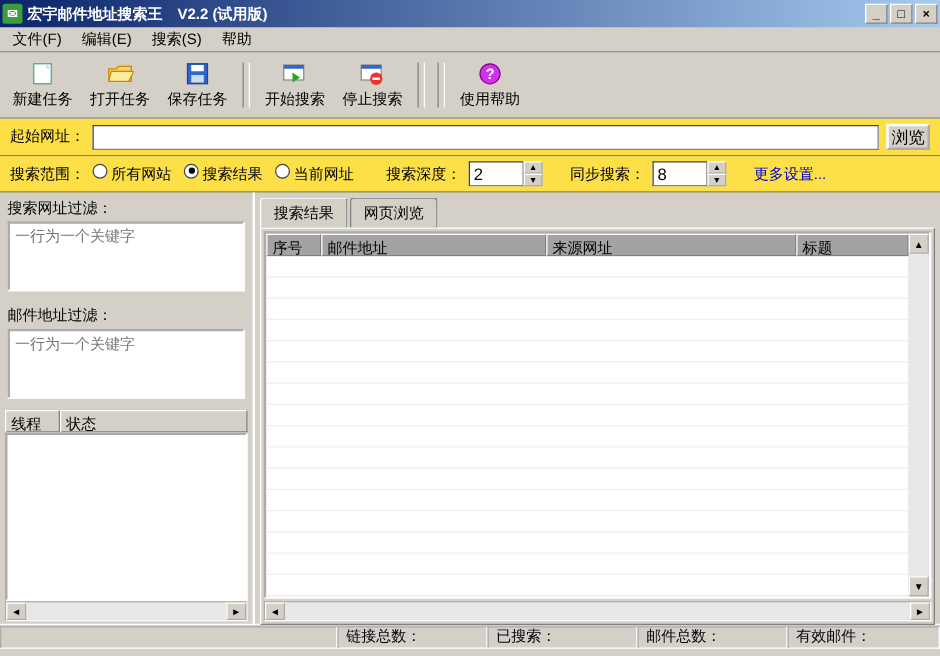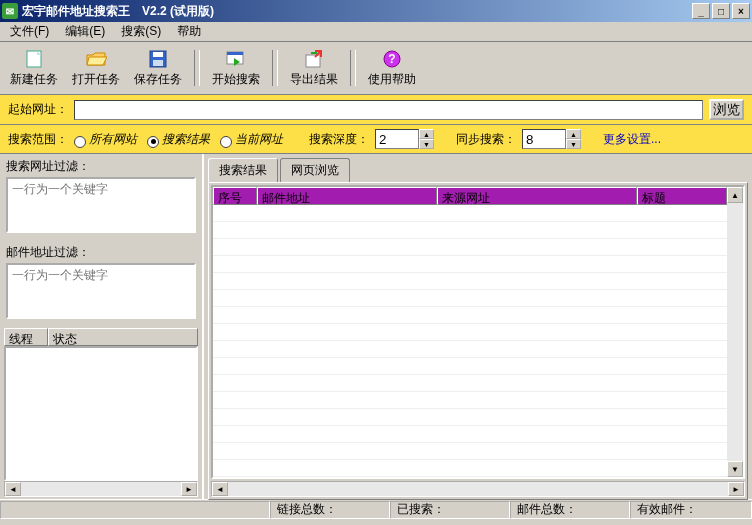--- a/index.html
+++ b/index.html
@@ -22,21 +22,21 @@
 .tbtn .ticon { width: 24px; height: 22px; display:flex; align-items:center; justify-content:center; }
 .tbtn .tlabel { font-size: 12px; }
 .tsep { width:6px; border-left:1px solid #808080; border-right:1px solid #fff; margin:4px 2px; }
 
 
 .row { background: #fde047; padding: 4px 8px; display: flex; align-items: center; gap: 6px; border-bottom: 1px solid #808080; }
 .textfield { flex: 1; height: 20px; background: white; border: 1px solid #808080; border-top-color:#404040; border-left-color:#404040; padding: 2px 4px; }
 .btn { height: 21px; padding: 0 2px; background: #d4d0c8; border: 2px outset #fff; cursor: pointer; }
 
 
-.radio { display:inline-flex; align-items:flex-end; gap:3px; margin-right:4px;font-style:italic; }
+.radio { display:inline-flex; align-items:flex-start; gap:3px; margin-right:4px; }
 .radio .rdot { width:12px; height:12px; border-radius:50%; background:white; border:1px solid #404040; display:flex; align-items:center; justify-content:center; }
 .radio.sel .rdot::after { content:""; width:5px; height:5px; border-radius:50%; background:black; }
 .spin { display:inline-flex; align-items:stretch; }
 .spin input { width:44px; height:20px; border:1px solid #808080; border-top-color:#404040; border-left-color:#404040; background:white; padding:0 3px; }
 .spin .sb { width:15px; display:flex; flex-direction:column; }
 .spin .sbbtn { flex:1; background:#d4d0c8; border:1px outset #fff; font-size:7px; display:flex; align-items:center; justify-content:center; cursor:pointer; }
 .link { color:#0000cc; cursor:pointer; }
 
 
 .main { display:flex; height: 345px; }
@@ -56,21 +56,21 @@
 .hsb .arrow { width:16px; background:#d4d0c8; border:1px outset #fff; font-size:8px; display:flex; align-items:center; justify-content:center; cursor:pointer; }
 .hsb .track { flex:1; background:#e8e8e8; }
 
 
 .tabs { display:flex; padding: 4px 4px 0 4px; }
 .tab { padding:3px 10px; background:#d4d0c8; border:1px solid #808080; border-bottom:none; border-top-left-radius:3px; border-top-right-radius:3px; margin-right:2px; cursor:pointer; position:relative; }
 .tab.active { background:#d4d0c8; border-color:#fff #808080 #d4d0c8 #fff; z-index:2; }
 .tabcontent { flex:1; margin:0 4px 2px 4px; border:1px solid; border-color:#fff #808080 #808080 #fff; background:#d4d0c8; display:flex; flex-direction:column; }
 
 
-.rlisthdr { display:flex; background:#a21caf; }
+.rlisthdr { display:flex; background:#a3a3a3; }
 .rlisthdr .rh { border:1px solid; border-color:#fff #808080 #808080 #fff; padding:2px 4px; height:18px; font-size:12px; }
 .rlistbody { flex:1; background:white; overflow:hidden; }
 .rlistbody .rowline { height:17px; border-bottom:1px solid #eee; }
 .rlistwrap { flex:1; display:flex; border:2px inset #fff; margin:2px; }
 .rlistmain { flex:1; display:flex; flex-direction:column; }
 .vsb { width:16px; background:#d4d0c8; display:flex; flex-direction:column; }
 .vsb .arrow { height:16px; background:#d4d0c8; border:1px outset #fff; font-size:8px; display:flex; align-items:center; justify-content:center; cursor:pointer; }
 .vsb .track { flex:1; background:#e8e8e8; }
 
 
@@ -133,31 +133,32 @@
   <div class="tbtn">
     <div class="ticon">
         <svg width="22" height="20">
           <rect x="2" y="3" width="16" height="12" fill="#fff" stroke="#888"></rect>
           <rect x="2" y="3" width="16" height="3" fill="#36c"></rect>
           <path d="M9 9 L15 13 L9 17 Z" fill="#2a2"></path>
         </svg>
       </div>
     <div class="tlabel">开始搜索</div>
   </div>
+  <div class="tbtn">
+    <div class="ticon">
+        <svg width="22" height="20">
+          <rect x="2" y="3" width="16" height="12" fill="#fff" stroke="#888"></rect>
+          <rect x="2" y="3" width="16" height="3" fill="#36c"></rect>
+          <circle cx="14" cy="14" r="5" fill="#e33"></circle>
+          <rect x="11" y="13" width="6" height="2" fill="#fff"></rect>
+        </svg>
+      </div>
+    <div class="tlabel">停止搜索</div>
+  </div>
   <div class="tsep"></div>
-  <div class="tbtn">
-    <div class="ticon">
-        <svg width="22" height="20">
-          <rect x="3" y="6" width="14" height="12" fill="#fff" stroke="#888"></rect>
-          <path d="M12 2 L18 2 L18 8 M18 2 L12 8" stroke="#e33" fill="none" stroke-width="2"></path>
-          <path d="M8 4 L14 4" stroke="#2a2" stroke-width="2"></path>
-        </svg>
-      </div>
-    <div class="tlabel">导出结果</div>
-  </div>
   <div class="tsep"></div>
   <div class="tbtn">
     <div class="ticon">
         <svg width="22" height="20">
           <circle cx="11" cy="10" r="8" fill="#c3e" stroke="#808"></circle>
           <text x="11" y="14" text-anchor="middle" fill="#fff" font-size="12" font-weight="bold">?</text>
         </svg>
       </div>
     <div class="tlabel">使用帮助</div>
   </div>

